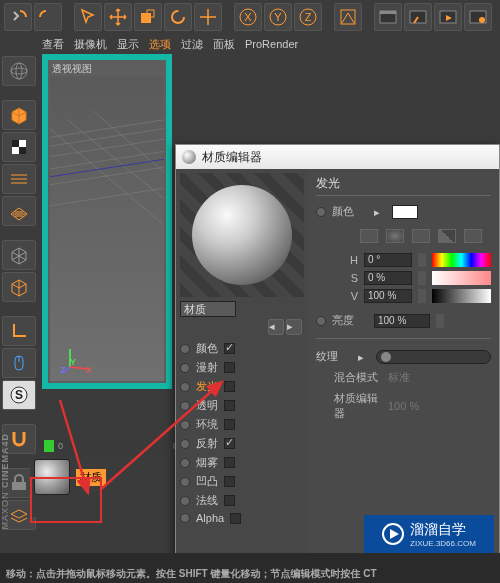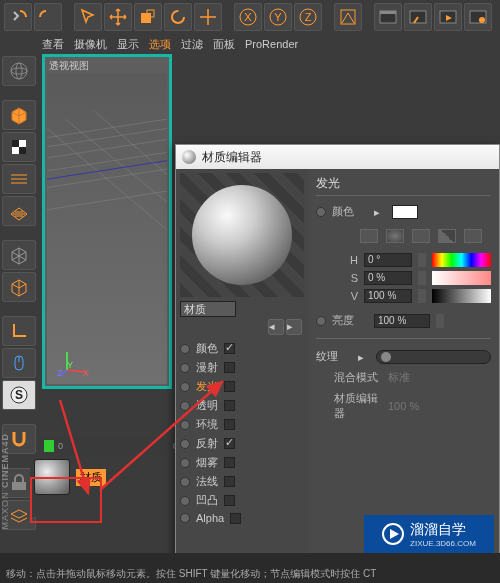--- a/index.html
+++ b/index.html
@@ -10,21 +10,21 @@
 .tb-sep { width: 8px; }
 .tb-btn { width: 28px; height: 28px; border: 1px solid #555; background: #464646; border-radius: 2px; display: flex; align-items: center; justify-content: center; cursor: pointer; }
 .tb-btn svg { width: 20px; height: 20px; }
 
 
 .menubar { position: absolute; top: 34px; left: 42px; height: 20px; display: flex; align-items: center; gap: 10px; font-size: 11px; }
 .menubar span { cursor: pointer; }
 .menubar .active { color: #ff9933; }
 
 
-.viewport-wrap { position: absolute; top: 54px; left: 42px; width: 130px; height: 335px; background: #5e5e5e; border: 3px solid #14b8a6; }
+.viewport-wrap { position: absolute; top: 54px; left: 42px; width: 130px; height: 335px; background: #5e5e5e; border: 6px solid #14b8a6; }
 .viewport-title { position: absolute; top: 2px; left: 4px; font-size: 10px; color: #ccc; }
 .grid-area { position: absolute; top: 16px; left: 2px; right: 2px; bottom: 2px; background: linear-gradient(#5a5a5a,#707070); overflow: hidden; }
 .axis-gizmo { position: absolute; bottom: 8px; left: 12px; width: 30px; height: 30px; }
 .axis-gizmo .y { position: absolute; left: 8px; bottom: 6px; color: #5f5; font-size: 9px; }
 .axis-gizmo .x { position: absolute; left: 24px; bottom: -2px; color: #f55; font-size: 9px; }
 .axis-gizmo .z { position: absolute; left: -2px; bottom: -2px; color: #77f; font-size: 9px; }
 
 
 .left-dock { position: absolute; top: 54px; left: 0; width: 40px; display: flex; flex-direction: column; gap: 2px; padding: 2px; background: #3b3b3b; }
 .dock-btn { width: 34px; height: 30px; border: 1px solid #555; background: #464646; border-radius: 2px; display: flex; align-items: center; justify-content: center; cursor: pointer; }
@@ -35,21 +35,21 @@
 
 
 .material-panel { position: absolute; left: 30px; bottom: 66px; width: 140px; height: 60px; background: #3b3b3b; }
 .material-row { display: flex; align-items: center; gap: 6px; padding: 2px 4px; }
 .mat-thumb { width: 36px; height: 36px; background: radial-gradient(circle at 35% 35%, #eee 0%, #aaa 40%, #555 100%); border: 1px solid #222; border-radius: 3px; }
 .mat-label { background: #ff9933; color: #000; padding: 1px 4px; font-size: 11px; }
 .mat-highlight { position: absolute; left: 30px; bottom: 60px; width: 72px; height: 46px; border: 2px solid #e03030; pointer-events: none; }
 .material-menu { position: absolute; left: 56px; bottom: 110px; display: flex; gap: 10px; font-size: 10px; color: #999; }
 
 
-.statusbar { position: absolute; bottom: 0; left: 0; right: 0; height: 30px; background: #2a2a2a; font-size: 10px; color: #aaa; display: flex; align-items: flex-end; padding: 2px 6px; }
+.statusbar { position: absolute; bottom: 0; left: 0; right: 0; height: 30px; background: #2a2a2a; font-size: 10px; color: #aaa; display: flex; align-items: flex-end; padding: 2px 6px; font-weight: bold; }
 
 
 .branding { position: absolute; bottom: 30px; left: 0; width: 20px; height: 120px; text-align: center; color: #888; font-size: 9px; }
 .brand-rotate { writing-mode: vertical-rl; transform: rotate(180deg); letter-spacing: 1px; }
 
 
 .watermark { position: absolute; right: 6px; bottom: 30px; width: 130px; height: 38px; background: #0a4b9c; display: flex; align-items: center; justify-content: center; color: #fff; font-size: 14px; cursor: pointer; gap: 6px; margin-left: 12px; }
 .watermark small { font-size: 8px; display: block; color: #cde; }
 
 
@@ -393,26 +393,26 @@
             <span>反射</span>
             <span class="checkbox checked"></span>
           </div>
         <div class="ch-row">
             <span class="radio"></span>
             <span>烟雾</span>
             <span class="checkbox"></span>
           </div>
         <div class="ch-row">
             <span class="radio"></span>
+            <span>凹凸</span>
+            <span class="checkbox"></span>
+          </div>
+        <div class="ch-row">
+            <span class="radio"></span>
             <span>法线</span>
-            <span class="checkbox"></span>
-          </div>
-        <div class="ch-row">
-            <span class="radio"></span>
-            <span>凹凸</span>
             <span class="checkbox"></span>
           </div>
         <div class="ch-row">
             <span class="radio"></span>
             <span>Alpha</span>
             <span class="checkbox"></span>
           </div>
       </div>
     </div>
     <div class="dlg-right">

